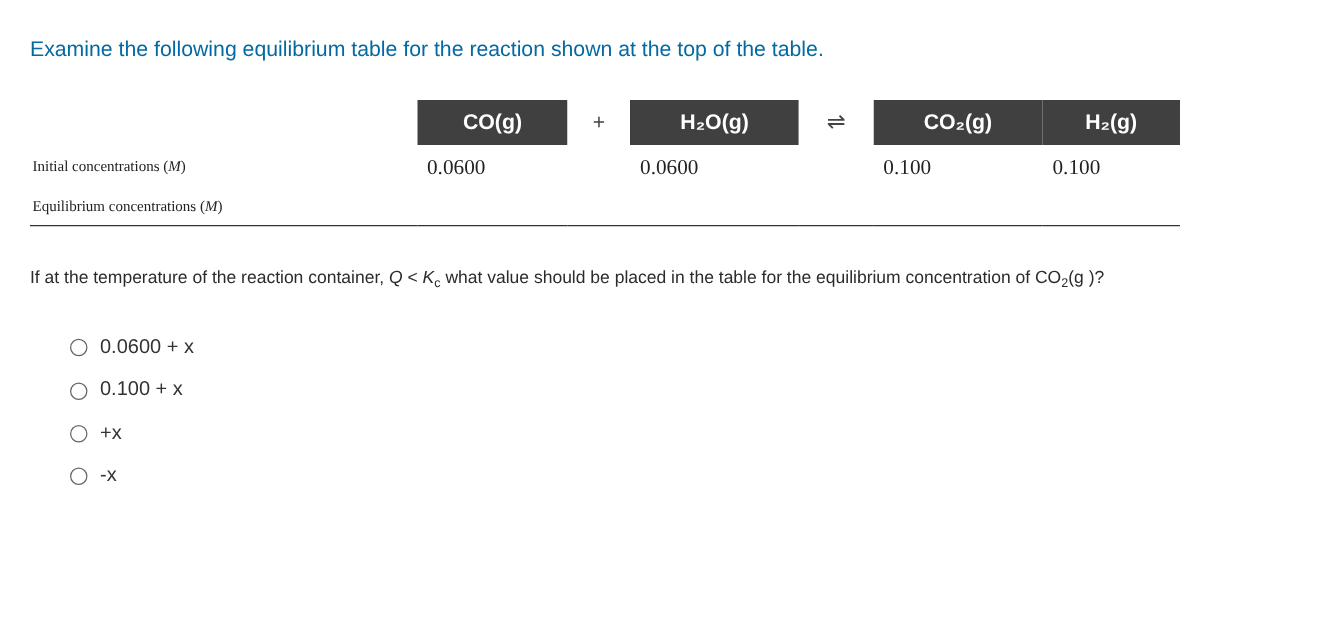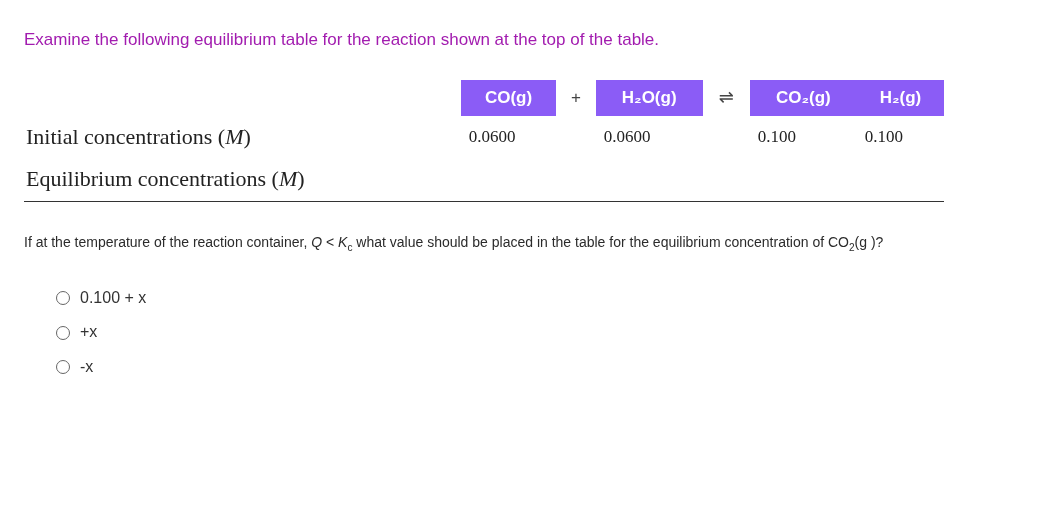--- a/index.html
+++ b/index.html
@@ -5,48 +5,48 @@
     * { margin: 0; padding: 0; box-sizing: border-box; }
     body {
       font-family: Arial, Helvetica, sans-serif;
       background: #fff;
       color: #333;
       padding: 28px 24px;
       width: 1063px;
       font-size: 16px;
       line-height: 1.4;
     }
-    .prompt { font-size: 17px; margin-bottom: 28px; color: #a21caf; }
+    .prompt { font-size: 17px; margin-bottom: 28px; color: #0369a1; }
     .eq-table {
       width: 920px;
       border-collapse: collapse;
       margin-bottom: 30px;
     }
     .eq-table thead th {
-      background: #8b5cf6;
+      background: #404040;
       color: #fff;
       font-weight: 600;
       font-size: 17px;
       padding: 6px 8px;
       text-align: center;
       font-family: Arial, Helvetica, sans-serif;
     }
     .eq-table thead th.blank { background: #fff; }
     .eq-table thead th.op { background: #fff; color: #444; font-weight: 400; }
     .eq-table td {
       padding: 6px 8px;
       text-align: left;
       font-family: Georgia, 'Times New Roman', serif;
       font-size: 17px;
       color: #222;
     }
     .eq-table td.rowlabel {
       text-align: left;
       font-family: Georgia, 'Times New Roman', serif;
-      font-size: 22px;
+      font-size: 12px;
       white-space: nowrap;
       padding-left: 2px;
     }
     .eq-table tbody tr.lastrow td { border-bottom: 1.5px solid #333; }
     sub { font-size: 0.72em; vertical-align: sub; }
     .ital { font-style: italic; }
     .question { font-size: 14px; color: #2b2b2b; margin-bottom: 32px; line-height: 1.5; }
     .options { padding-left: 32px; }
     .opt {
       display: flex;
@@ -114,20 +114,24 @@
   </tbody>
 </table>
 
 <p class="question">
   If at the temperature of the reaction container, <span class="ital">Q</span> &lt; <span class="ital">K</span><sub>c</sub> what value should be placed in the table for the equilibrium concentration of CO<sub>2</sub>(g )?
 </p>
 
 <div class="options">
   <label class="opt">
     <span class="radio-circle"></span>
+    <span>0.0600 + x</span>
+  </label>
+  <label class="opt">
+    <span class="radio-circle"></span>
     <span>0.100 + x</span>
   </label>
   <label class="opt">
     <span class="radio-circle"></span>
     <span>+x</span>
   </label>
   <label class="opt">
     <span class="radio-circle"></span>
     <span>-x</span>
   </label>

